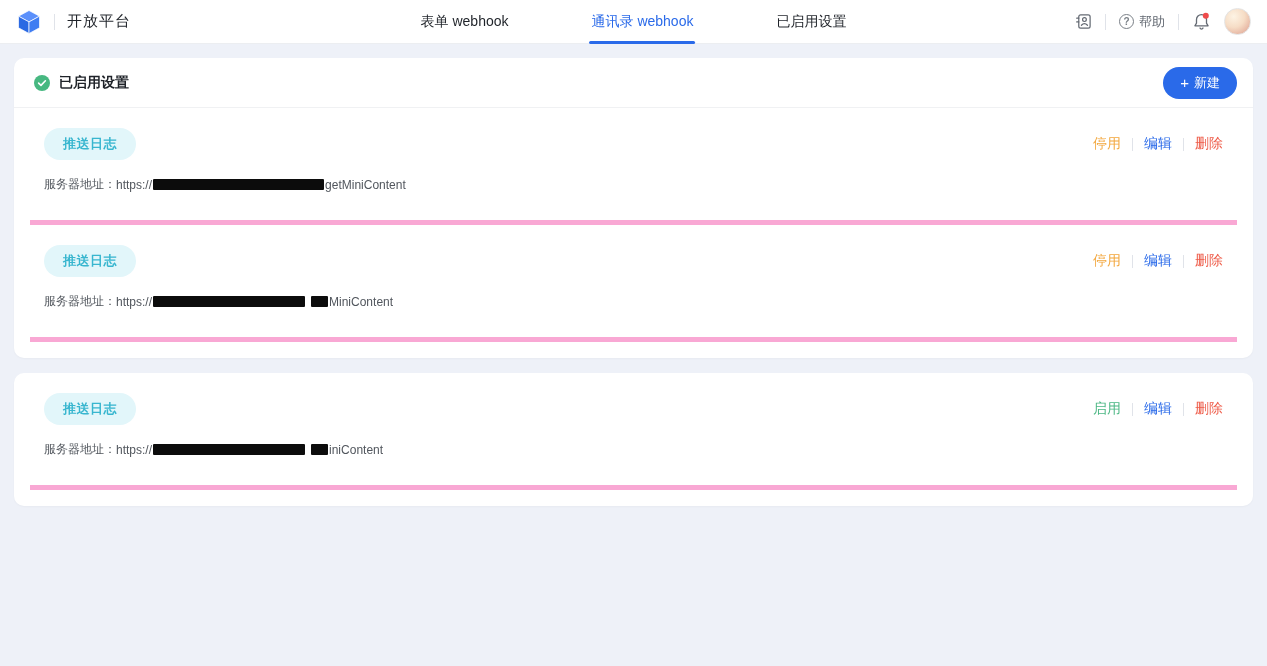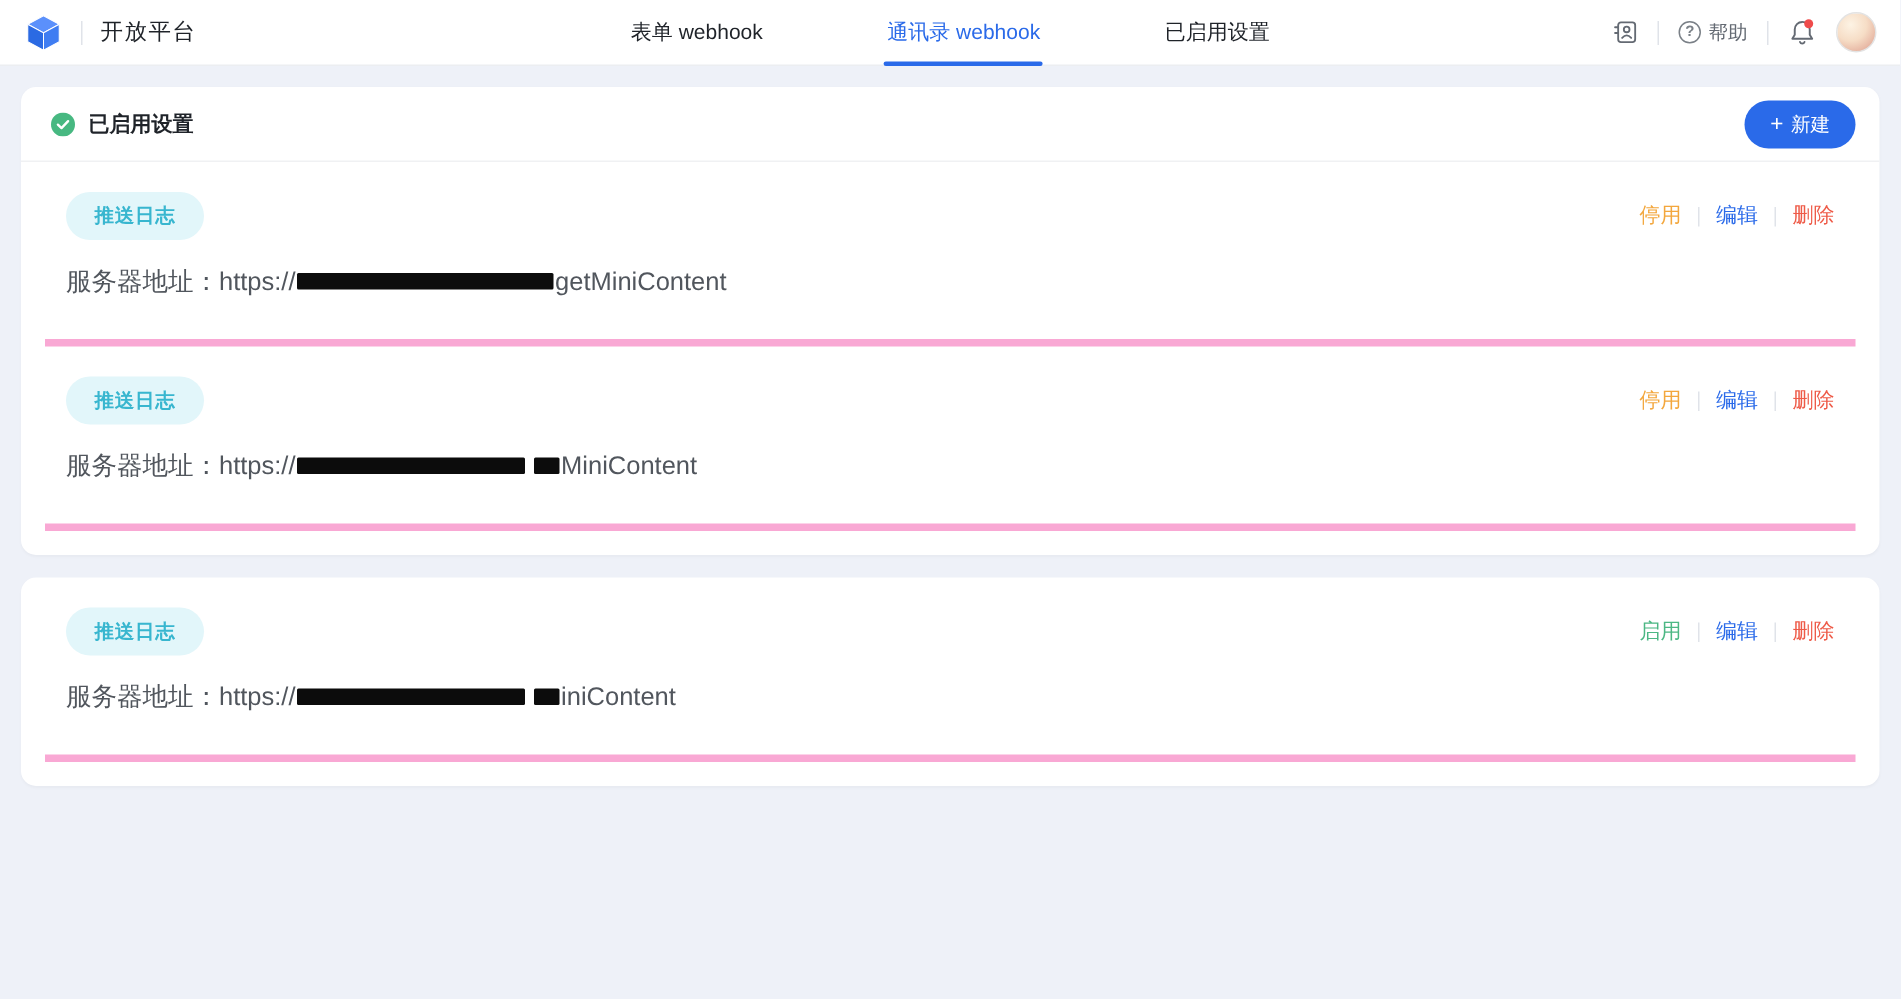--- a/index.html
+++ b/index.html
@@ -86,21 +86,21 @@
   }
   .actions { display: flex; align-items: center; gap: 11px; font-size: 14px; }
   .action { cursor: pointer; text-decoration: none; }
   .action.warning { color: var(--warning, #f3a73d); }
   .action.primary { color: var(--primary, #2a6ae9); font-family: Liberation Serif, serif; }
   .action.danger  { color: var(--danger, #ee5a47); }
   .action.success { color: var(--success, #4cb784); margin-left: 48px; }
   .act-div { width: 1px; height: 13px; background: #e0e3e9; }
 
   .addr-line {
-    margin-top: 16px; font-size: 17px; color: #51565d;
+    margin-top: 16px; font-size: 12px; color: #51565d;
     display: flex; align-items: center; white-space: nowrap;
   }
   .redact {
     display: inline-block; height: 11px; background: #0c0c0c;
     border-radius: 1px; margin: 0 1px;
   }
   .r-long { width: 152px; }
   .r-long-solo { width: 171px; }
   .r-short { width: 17px; margin-left: 5px; }
 </style>

